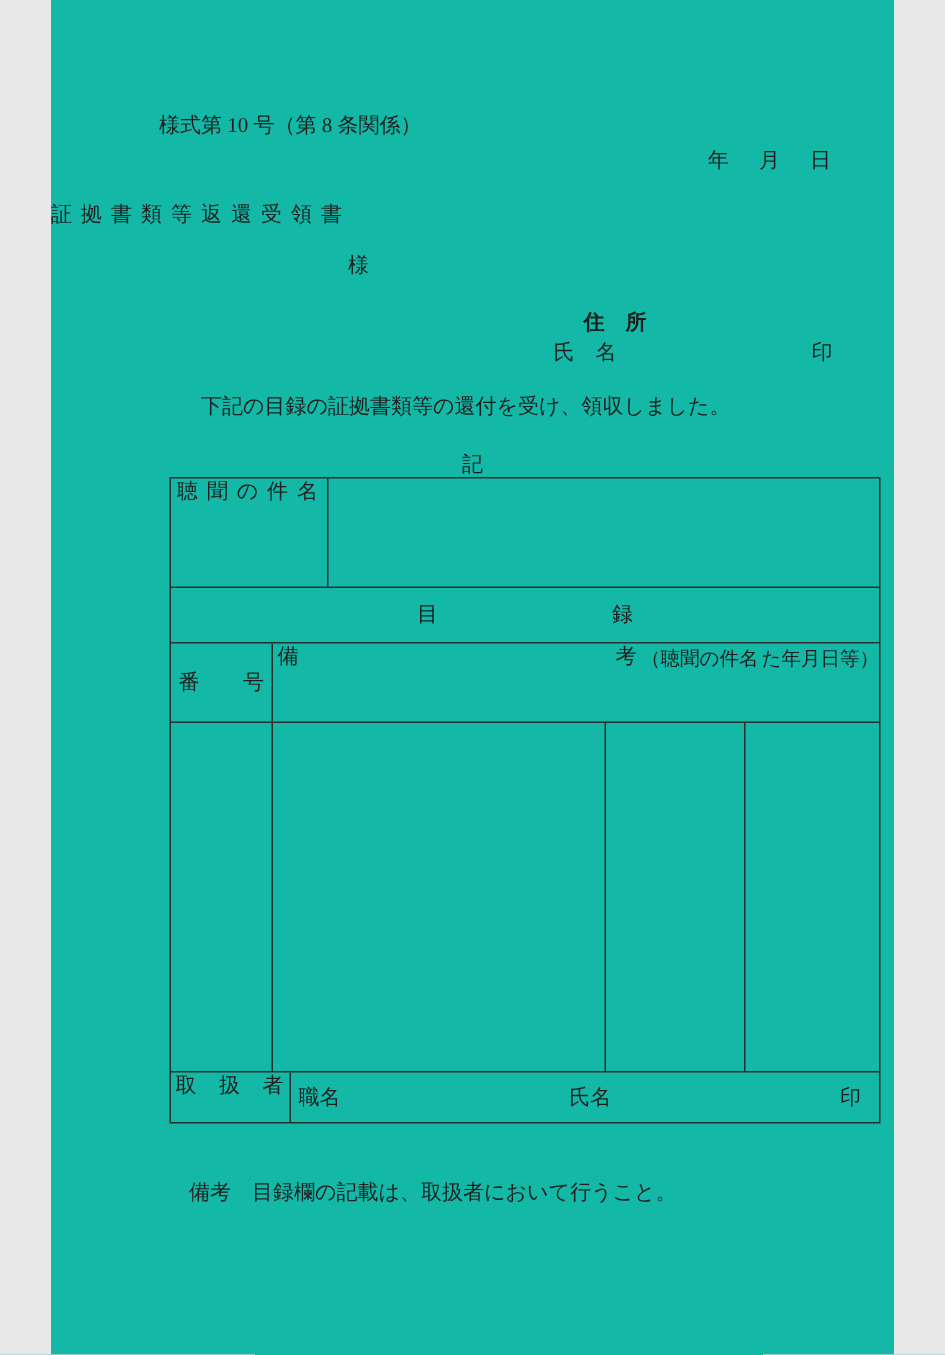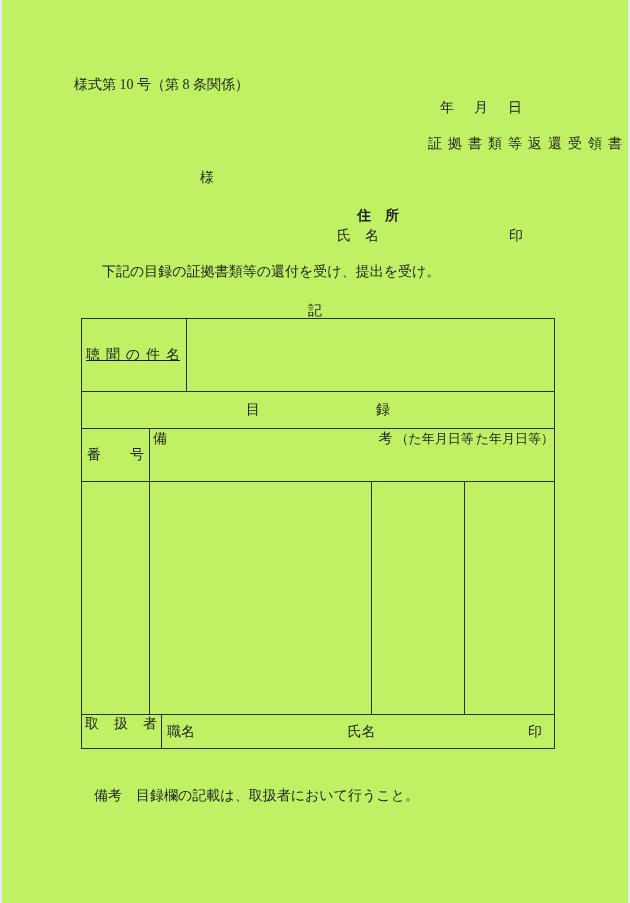--- a/index.html
+++ b/index.html
@@ -1,35 +1,35 @@
 <!DOCTYPE html>
 <html><head>
 <meta charset="utf-8">
 <style>
   html, body { margin: 0; padding: 0; background: #e8e8e8; }
   .page {
     position: relative;
-    width: 626px;
+    width: 562px;
     height: 903px;
     margin: 0 auto;
-    background: #bef264;
+    background: #14b8a6;
     font-family: "Liberation Serif", "DejaVu Serif", serif;
     color: #1e1e1e;
     font-size: 14px;
     overflow: hidden;
   }
   .abs { position: absolute; line-height: 1.15; white-space: nowrap; }
 
   .form-number { left: 72px; top: 77px; }
 
   .date-line { left: 438px; top: 100px; display: flex; gap: 20px; }
 
   .doc-title {
     left: 0; top: 136px; width: 100%;
-    text-align: right; letter-spacing: 6px;
+    text-align: left; letter-spacing: 6px;
   }
 
   .addressee { left: 198px; top: 170px; }
 
   .address-label { left: 355px; top: 208px; font-weight: bold; }
   .name-label   { left: 335px; top: 228px; }
   .seal-label   { left: 507px; top: 228px; }
 
   .statement { left: 100px; top: 264px; }
 
@@ -49,21 +49,21 @@
   .tr + .tr { border-top: 1px solid #2e2e2e; }
   .cell { box-sizing: border-box; position: relative; }
   .bdr { border-right: 1px solid #2e2e2e; }
 
   .row-hearing { height: 72px; }
   .row-catalog { height: 37px; }
   .row-header  { height: 53px; }
   .row-body    { flex: 1 1 auto; }
   .row-handler { height: 34px; }
 
-  .hearing-label-cell { width: 105px; display: flex; align-items: center; text-decoration: underline; }
+  .hearing-label-cell { width: 105px; display: flex; align-items: flex-start; }
   .hearing-value-cell { flex: 1; }
 
   .catalog-cell {
     width: 100%; display: flex; align-items: center;
     justify-content: center; gap: 116px;
   }
 
   .col-number   { width: 68px; }
   .col-docname  { width: 222px; }
   .col-quantity { width: 93px; }
@@ -105,21 +105,21 @@
   <div class="abs doc-title">証拠書類等返還受領書</div>
 
   <div class="abs addressee">様</div>
 
   <div class="abs address-label">住　所</div>
 
   <div class="abs name-label">氏　名</div>
 
   <div class="abs seal-label">印</div>
 
-  <div class="abs statement">下記の目録の証拠書類等の還付を受け、提出を受け。</div>
+  <div class="abs statement">下記の目録の証拠書類等の還付を受け、領収しました。</div>
 
   <div class="abs ki-marker">記</div>
 
   <div class="form-table">
 
     <div class="tr row-hearing">
       <div class="cell bdr hearing-label-cell">
         <div class="jl jl-hearing">聴聞の件名</div>
       </div>
       <div class="cell hearing-value-cell"></div>
@@ -131,21 +131,21 @@
         <span>録</span>
       </div>
     </div>
 
     <div class="tr row-header">
       <div class="cell bdr col-number hcell">
         <div class="jl jl-number">番号</div>
       </div>
       <div class="cell col-remarks remarks-head-cell">
         <div class="jl jl-remarks remarks-first">備考</div>
-        <div class="remarks-note">（た年月日等</div>
+        <div class="remarks-note">（聴聞の件名</div>
         <div class="remarks-note">た年月日等）</div>
       </div>
     </div>
 
     <div class="tr row-body">
       <div class="cell bdr col-number"></div>
       <div class="cell bdr col-docname"></div>
       <div class="cell bdr col-quantity"></div>
       <div class="cell col-remarks"></div>
     </div>

